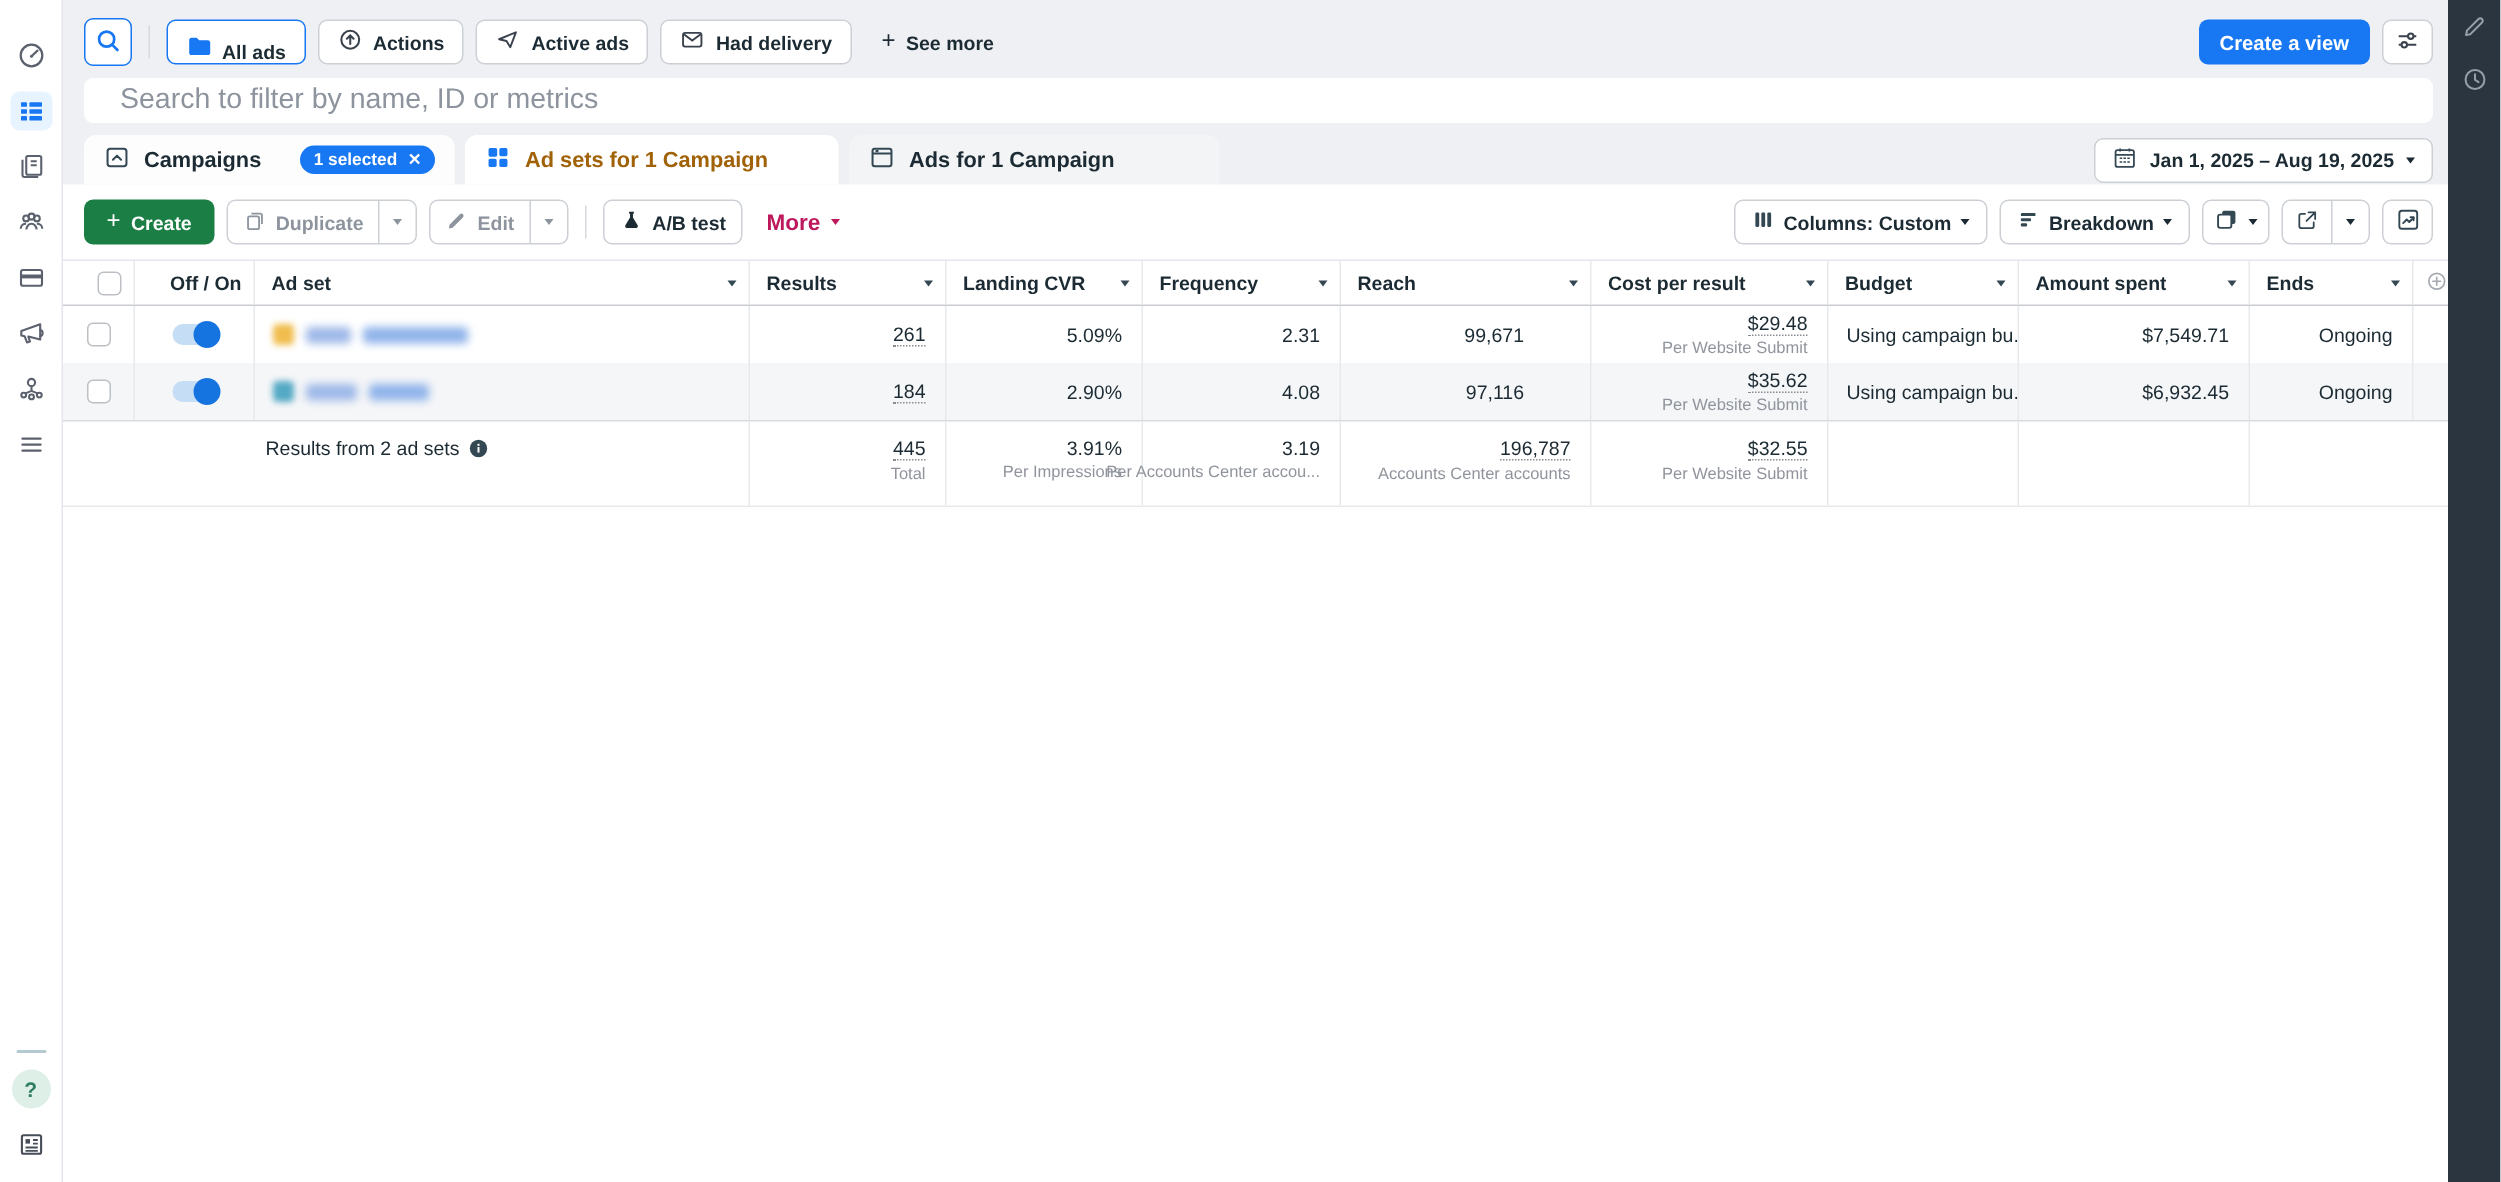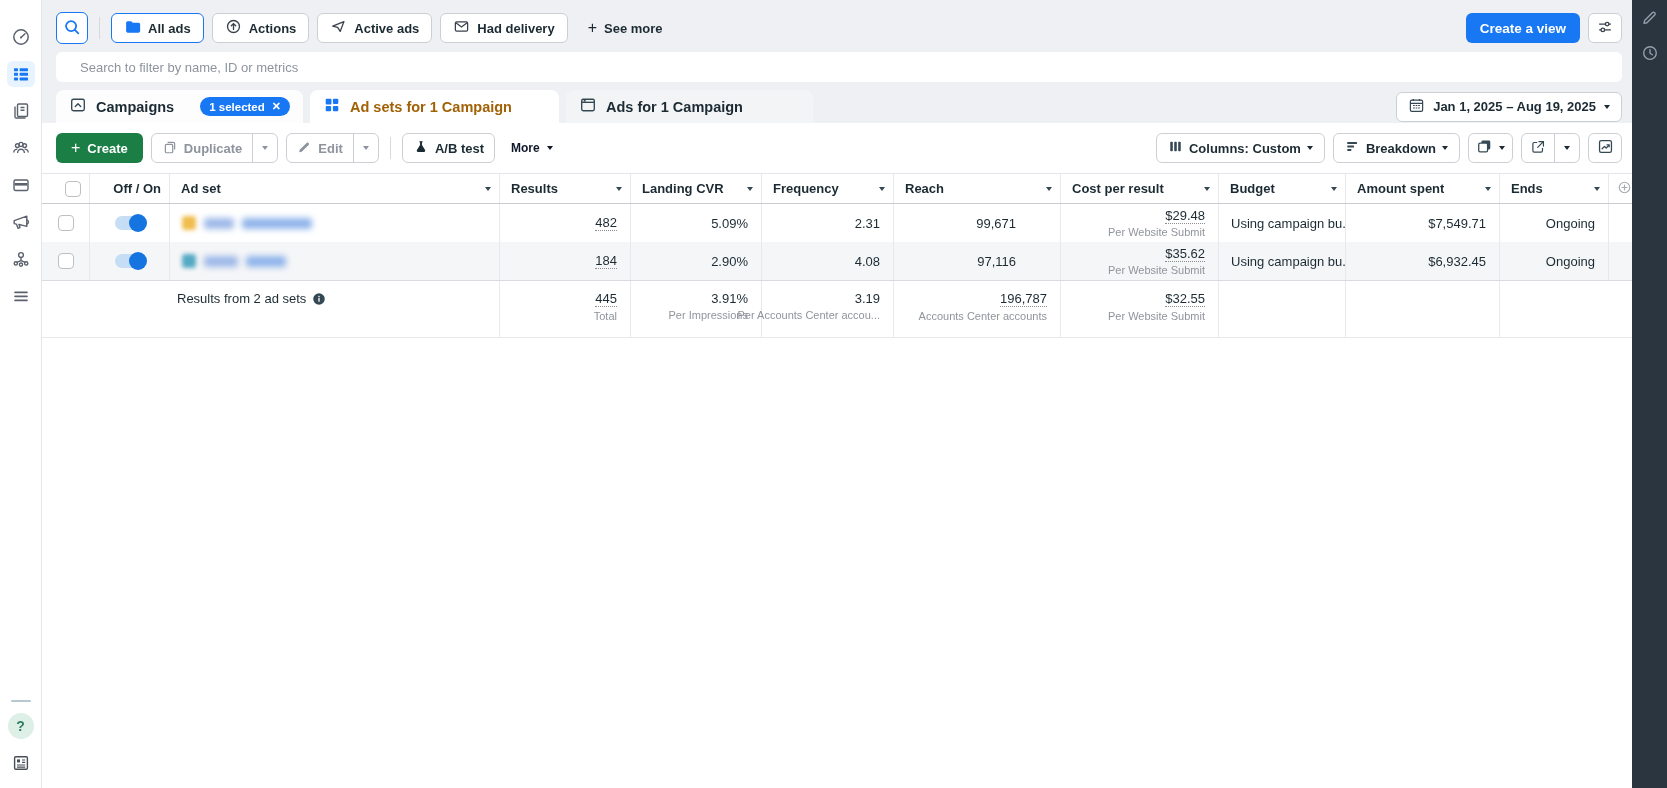--- a/index.html
+++ b/index.html
@@ -29,33 +29,33 @@
 
   
   .main{ flex:1 1 auto; display:flex; flex-direction:column; min-width:0; }
 
   .toolbar-row{ display:flex; align-items:center; gap:8px; padding:12px 10px 8px 14px; }
   .search-btn{ width:32px; height:32px; border:1px solid #1877f2; border-radius:6px; background:#fff;
     display:flex; align-items:center; justify-content:center; cursor:pointer; }
   .vdivider{ width:1px; height:22px; background:#d6d9dd; margin:0 3px; }
   .chip{ height:30px; display:flex; align-items:center; gap:7px; padding:0 12px; background:#fff;
     border:1px solid #ccd0d5; border-radius:6px; font-weight:600; cursor:pointer; white-space:nowrap;}
-  .chip.active{ border:1px solid #1877f2; font-weight:700; }
+  .chip.active{ border:1px solid #1877f2; font-weight:700;align-items:flex-end; }
   .chip.ghost{ border:none; background:transparent; }
   .plus-glyph{ font-size:16px; font-weight:400; line-height:1; }
   .spacer{ flex:1 1 auto; }
   .btn-primary{ height:30px; padding:0 14px; background:#1877f2; color:#fff; border:none; border-radius:6px;
     font-weight:700; font-size:13.5px; cursor:pointer; font-family:inherit;}
   .icon-btn{ height:30px; min-width:34px; padding:0 7px; background:#fff; border:1px solid #ccd0d5;
     border-radius:6px; display:flex; align-items:center; justify-content:center; gap:6px; cursor:pointer;}
 
   .search-bar{ margin:0 10px 8px 14px; height:30px; background:#fff; border-radius:6px;
     display:flex; align-items:center; }
   .search-bar input{ width:100%; height:100%; border:none; outline:none; background:transparent;
-    padding-left:24px; font-size:13px; font-family:inherit; color:#1c2b33; }
+    padding-left:24px; font-size:19px; font-family:inherit; color:#1c2b33; }
   .search-bar input::placeholder{ color:#8d949e; }
 
   
   .tabs-row{ display:flex; align-items:flex-end; padding-left:14px; height:33px; gap:7px; }
   .tab{ height:33px; display:flex; align-items:center; gap:9px; padding:12px 13px;
     border-radius:8px 8px 0 0; font-weight:700; font-size:14.5px; cursor:pointer; white-space:nowrap;text-align:center;}
   .tab-campaigns{ background:#fdfdfe; width:247px; }
   .tab-adsets{ background:#fff; width:249px; color:#a16207; }
   .tab-ads{ background:#f2f4f6; width:247px; }
   .badge{ margin-left:auto; background:#1877f2; color:#fff; font-size:11.5px; font-weight:600;
@@ -71,21 +71,21 @@
   .btn-green{ height:30px; display:flex; align-items:center; gap:7px; padding:0 15px;
     background:#1b7e45; color:#fff; border:none; border-radius:6px; font-weight:700; font-size:13px;
     cursor:pointer; font-family:inherit;}
   .split{ display:flex; align-items:stretch; height:30px; border:1px solid #ccd0d5; border-radius:6px;
     background:#fff; overflow:hidden;}
   .split .seg{ display:flex; align-items:center; gap:6px; padding:0 10px; cursor:pointer;}
   .split .seg + .seg{ border-left:1px solid #ccd0d5; padding:0 9px;}
   .disabled-txt{ color:#8d949e; font-weight:600; }
   .enabled-txt{ color:#1c2b33; font-weight:600; }
   .btn-plain{ height:30px; display:flex; align-items:center; gap:7px; padding:0 8px; background:transparent;
-    border:none; font-weight:600; font-size:12px; color:#0f172a; cursor:pointer; font-family:inherit;}
+    border:none; font-weight:600; font-size:15px; color:#be185d; cursor:pointer; font-family:inherit;}
   .caret{ width:0; height:0; border-left:4px solid transparent; border-right:4px solid transparent;
     border-top:5px solid currentColor; display:inline-block; }
   .caret.small{ border-left-width:3.5px; border-right-width:3.5px; border-top-width:4.5px; }
 
   
   .tablewrap{ border-top:1px solid #e4e6eb; }
   .trow{ display:grid;
     grid-template-columns:48px 80px 330px 131px 131px 132px 167px 158px 127px 154px 109px 1fr; }
   .cell{ border-right:1px solid #e7eaed; display:flex; align-items:center; min-width:0; }
   .cell:last-child{ border-right:none; }
@@ -501,21 +501,21 @@
           </div>
           <div class="cell c-center">
             <span class="toggle"></span>
           </div>
           <div class="cell adset-cell">
             <span class="blur-icon" style="background:#f0bd4e"></span>
             <span class="blur-seg" style="width:30px;background:#9db8e8"></span>
             <span class="blur-seg" style="width:70px;background:#8fb3ea"></span>
           </div>
           <div class="cell r">
-            <span class="num dotted">482</span>
+            <span class="num dotted">261</span>
           </div>
           <div class="cell r">
             <span class="num">5.09%</span>
           </div>
           <div class="cell r">
             <span class="num">2.31</span>
           </div>
           <div class="cell r-reach">
             <span class="num">99,671</span>
           </div>

